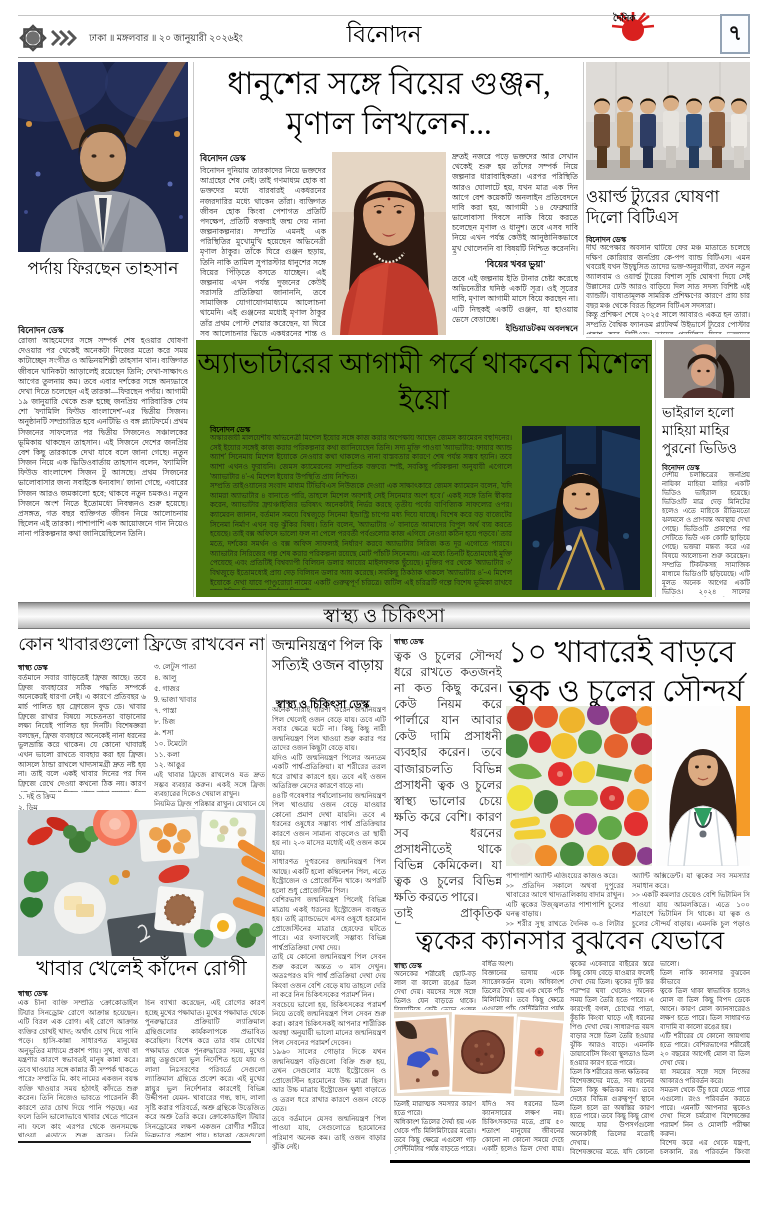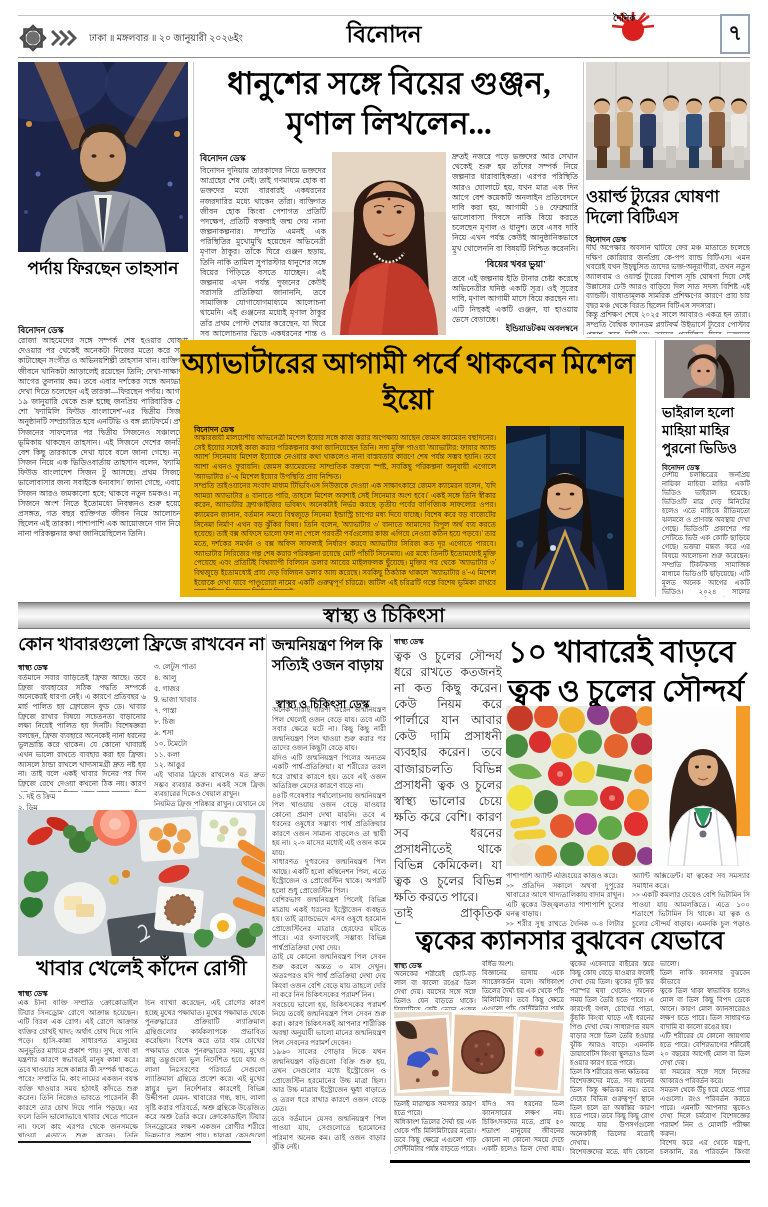--- a/index.html
+++ b/index.html
@@ -1,20 +1,20 @@
 <!DOCTYPE html>
 <html lang="bn"><head>
 <meta charset="utf-8">
 <style>
   *{margin:0;padding:0;box-sizing:border-box}
   html,body{background:#e9e9e9}
   body{font-family:"Liberation Serif","DejaVu Serif",serif}
   .page{position:relative;width:768px;height:1207px;background:#ffffff;margin:0 auto;overflow:hidden}
   .abs{position:absolute}
-  .hl{font-weight:700;color:#000;line-height:1.22}
+  .hl{font-weight:400;color:#000;line-height:1.22}
   .bd{font-size:7.6px;line-height:1.34;color:#1c1c1c;text-align:justify;white-space:pre-line;overflow:hidden}
   .bd-sm{font-size:6.8px;line-height:1.32;color:#1c1c1c;text-align:justify;white-space:pre-line;overflow:hidden}
   .byline{font-size:8.5px;font-weight:700;color:#000}
   .byline-sm{font-size:7px;font-weight:700;color:#000}
   .vrule{width:1px;background:#c9c9c9}
   .hrule{height:1px;background:#c4c4c4}
   .photo svg{display:block}
   .listitem{font-size:7.3px;line-height:1.5;color:#1c1c1c}
   .bar{background:linear-gradient(180deg,#8f8f8f 0%,#e8e8e8 28%,#fbfbfb 55%,#b7b7b7 100%);border-top:1px solid #777;border-bottom:1px solid #777;display:flex;align-items:center;justify-content:center}
 </style>
@@ -173,21 +173,21 @@
           <circle cx="153" cy="44" r="8" fill="#d9ae85"></circle>
           <path d="M145 44 C145 34 161 34 161 44 C159 37 147 37 145 44Z" fill="#151008"></path>
       </g>
     </svg>
   </div>
   <div class="abs hl" style="left:586px;top:186px;width:164px;font-size:16.5px;line-height:1.3">ওয়ার্ল্ড ট্যুরের ঘোষণা দিলো বিটিএস</div>
   <div class="abs byline" style="left:586px;top:234px;font-size:7.5px">বিনোদন ডেস্ক</div>
   <div class="abs bd" style="left:586px;top:244px;width:164px;height:90px;font-size:7.2px">দীর্ঘ অপেক্ষার অবসান ঘটিয়ে ফের মঞ্চ মাতাতে চলেছে দক্ষিণ কোরিয়ার জনপ্রিয় কে-পপ ব্যান্ড বিটিএস। এমন খবরেই যখন উচ্ছ্বসিত তাদের ভক্ত-অনুরাগীরা, তখন নতুন অ্যালবাম ও ওয়ার্ল্ড ট্যুরের বিশাল সূচি ঘোষণা দিয়ে সেই উল্লাসের ঢেউ আরও বাড়িয়ে দিল সাত সদস্য বিশিষ্ট এই ব্যান্ডটি। বাধ্যতামূলক সামরিক প্রশিক্ষণের কারণে প্রায় চার বছর মঞ্চ থেকে বিরত ছিলেন বিটিএস সদস্যরা।
 কিন্তু প্রশিক্ষণ শেষে ২০২৫ সালে আবারও একত্র হন তারা। সম্প্রতি বৈশ্বিক ফ্যানডম প্ল্যাটফর্ম উইভার্সে ট্যুরের পোস্টার প্রকাশ করে বিটিএস। তাদের পুনর্মিলন ঘিরে ভক্তদের উল্লাসের ঢেউ তুলে। জানা গেছে, আগামী ৯ এপ্রিল দক্ষিণ কোরিয়ার গয়াং শহর থেকে শুরু হবে বিটিএসের এই সংগীত সফর। পর্যায়ে ৯, ১১ ও ১২ এপ্রিল টানা তিনটি কনসার্টের মাধ্যমে নিজ দেশে এই যাত্রার উদ্বোধন করবেন আর এম জিন, জে</div>
 
-  <div class="abs" style="left:180px;top:340px;width:456px;height:257px;background:#eab308">
+  <div class="abs" style="left:196px;top:340px;width:456px;height:257px;background:#4d7c0f">
     <div class="abs hl" style="left:0;right:0;top:6px;text-align:center;font-size:28px;line-height:1.3">অ্যাভাটারের আগামী পর্বে থাকবেন মিশেল ইয়ো</div>
     <div class="abs byline" style="left:14px;top:84px;font-size:7.5px">বিনোদন ডেস্ক</div>
     <div class="abs bd" style="left:14px;top:94px;width:302px;height:156px;font-size:7.2px">অস্কারজয়ী মালয়েশীয় অভিনেত্রী মিশেল ইয়োর সঙ্গে কাজ করার অপেক্ষায় আছেন জেমস ক্যামেরন বহুদিনের। সেই ইয়োর সঙ্গেই কাজ করার পরিকল্পনার কথা জানিয়েছেন তিনি। সদ্য মুক্তি পাওয়া 'অ্যাভাটার: ফায়ার অ্যান্ড অ্যাশ' সিনেমায় মিশেল ইয়োকে নেওয়ার কথা থাকলেও নানা বাস্তবতার কারণে শেষ পর্যন্ত সম্ভব হয়নি। তবে আশা এখনও ফুরায়নি। জেমস ক্যামেরনের সাম্প্রতিক বক্তব্যে স্পষ্ট, সবকিছু পরিকল্পনা অনুযায়ী এগোলে 'অ্যাভাটার ৪'-এ মিশেল ইয়োর উপস্থিতি প্রায় নিশ্চিত।
 সম্প্রতি তাইওয়ানের সংবাদ মাধ্যম টিভিবিএস নিউজকে দেওয়া এক সাক্ষাৎকারে জেমস ক্যামেরন বলেন, 'যদি আমরা অ্যাভাটার ৪ বানাতে পারি, তাহলে মিশেল অবশ্যই সেই সিনেমার অংশ হবে।' একই সঙ্গে তিনি স্বীকার করেন, অ্যাভাটার ফ্র্যাঞ্চাইজির ভবিষ্যৎ অনেকটাই নির্ভর করছে তৃতীয় পর্বের বাণিজ্যিক সাফল্যের ওপর। ক্যামেরন জানান, বর্তমান সময়ে বিশ্বজুড়ে সিনেমা ইন্ডাস্ট্রি চাপের মধ্য দিয়ে যাচ্ছে। বিশেষ করে বড় বাজেটের সিনেমা নির্মাণ এখন বড় ঝুঁকির বিষয়। তিনি বলেন, 'অ্যাভাটার ৩' বানাতে আমাদের বিপুল অর্থ ব্যয় করতে হয়েছে। তাই বক্স অফিসে ভালো ফল না পেলে পরবর্তী পর্বগুলোর কাজ এগিয়ে নেওয়া কঠিন হয়ে পড়বে।' তার মতে, দর্শকের সমর্থন ও বক্স অফিস সাফল্যই নির্ধারণ করবে অ্যাভাটার সিরিজ কত দূর এগোতে পারবে। অ্যাভাটার সিরিজের গল্প শেষ করার পরিকল্পনা রয়েছে মোট পাঁচটি সিনেমায়। এর মধ্যে তিনটি ইতোমধ্যেই মুক্তি পেয়েছে এবং প্রতিটিই বিশ্বব্যাপী বিলিয়ন ডলার আয়ের মাইলফলক ছুঁয়েছে। মুক্তির পর থেকে 'অ্যাভাটার ৩' বিশ্বজুড়ে ইতোমধ্যেই প্রায় দেড় বিলিয়ন ডলার আয় করেছে। সবকিছু ঠিকঠাক থাকলে 'অ্যাভাটার ৪'-এ মিশেল ইয়োকে দেখা যাবে পাণ্ডুরোরা নামের একটি গুরুত্বপূর্ণ চরিত্রে। জটিল এই চরিত্রটি গল্পে বিশেষ ভূমিকা রাখবে বলে ইঙ্গিত দিয়েছেন নির্মাতা নিজেই।</div>
     <div class="abs photo" style="left:326px;top:86px">
       <svg width="118" height="164" viewBox="0 0 118 164">
         <rect width="118" height="164" fill="#0f1b30"></rect>
         <polygon points="0,18 40,8 40,80 0,94" fill="#23476f" opacity=".85"></polygon>
         <polygon points="80,4 118,14 118,72 80,62" fill="#1d3b61" opacity=".85"></polygon>
         <rect x="44" y="0" width="30" height="38" fill="#152b4a"></rect>

